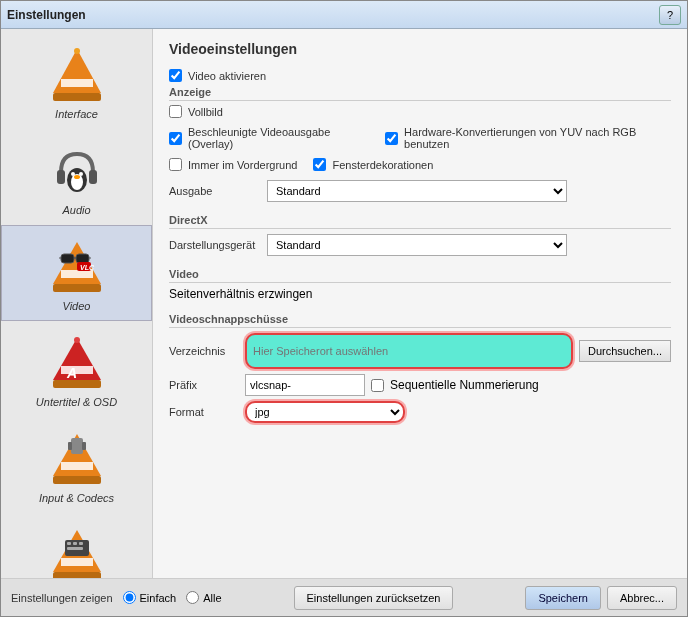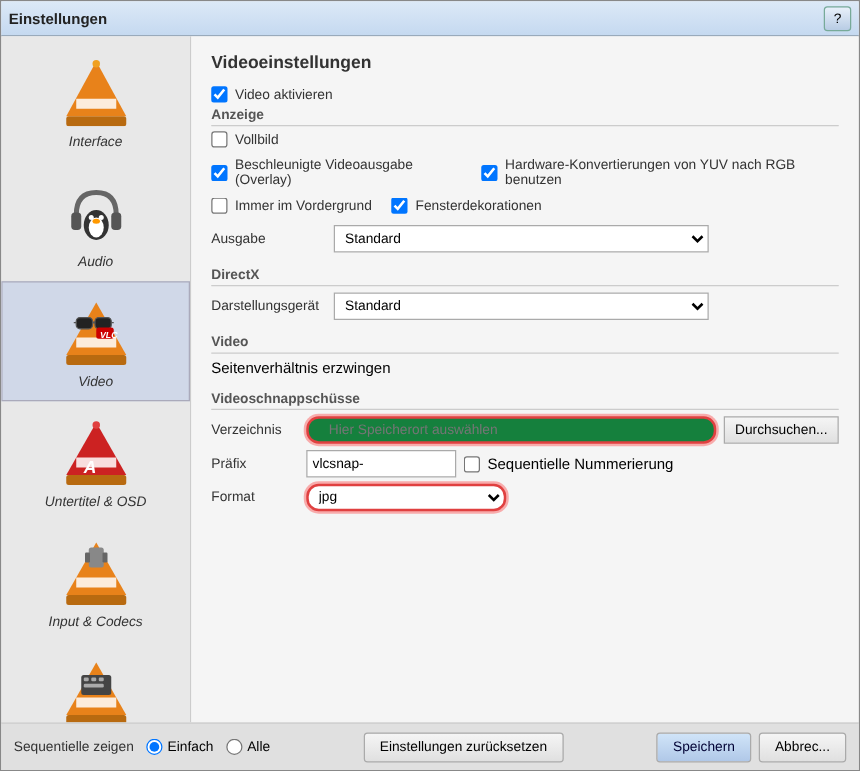--- a/index.html
+++ b/index.html
@@ -227,21 +227,21 @@
         <div class="checkbox-row">
           <span>Seitenverhältnis erzwingen</span>
         </div>
       </div>
 
       <div class="section video-snap-section">
         <div class="section-label">Videoschnappschüsse</div>
 
         <div class="snap-row">
           <span class="snap-label">Verzeichnis</span>
-          <input type="text" class="snap-input" placeholder="Hier Speicherort auswählen" style="flex: 1 1 0%; height: 22px; font-size: 11px; border: 2px solid rgb(224, 64, 64); background: #15803d; padding: 0px 16px; border-radius: 10px; outline: none;">
+          <input type="text" class="snap-input" placeholder="Hier Speicherort auswählen" style="flex: 1 1 0%; height: 36px; font-size: 11px; border: 2px solid rgb(224, 64, 64); background: #5eead4; padding: 0px 6px; border-radius: 10px; outline: none;">
           <button class="snap-btn">Durchsuchen...</button>
         </div>
 
         <div class="snap-row">
           <span class="snap-label">Präfix</span>
           <input type="text" class="snap-prefix-input" value="vlcsnap-" style="height: 22px; font-size: 11px; border: 1px solid rgb(170, 170, 170); background: white; padding: 0px 4px; width: 120px;">
           <input type="checkbox" id="seq" style="">
           <label for="seq">Sequentielle Nummerierung</label>
         </div>
 
@@ -253,21 +253,21 @@
             <option value="bmp">bmp</option>
           </select>
         </div>
       </div>
 
     </div>
   </div>
 
   <div class="bottom-bar">
     <div class="bottom-left">
-      <span class="bottom-label">Sequentielle zeigen</span>
+      <span class="bottom-label">Einstellungen zeigen</span>
       <div class="radio-group">
         <input type="radio" name="mode" id="einfach" checked="" style="">
         <label for="einfach">Einfach</label>
       </div>
       <div class="radio-group">
         <input type="radio" name="mode" id="alle" style="">
         <label for="alle">Alle</label>
       </div>
     </div>
     <div style="display:flex; gap:4px; align-items:center;">

